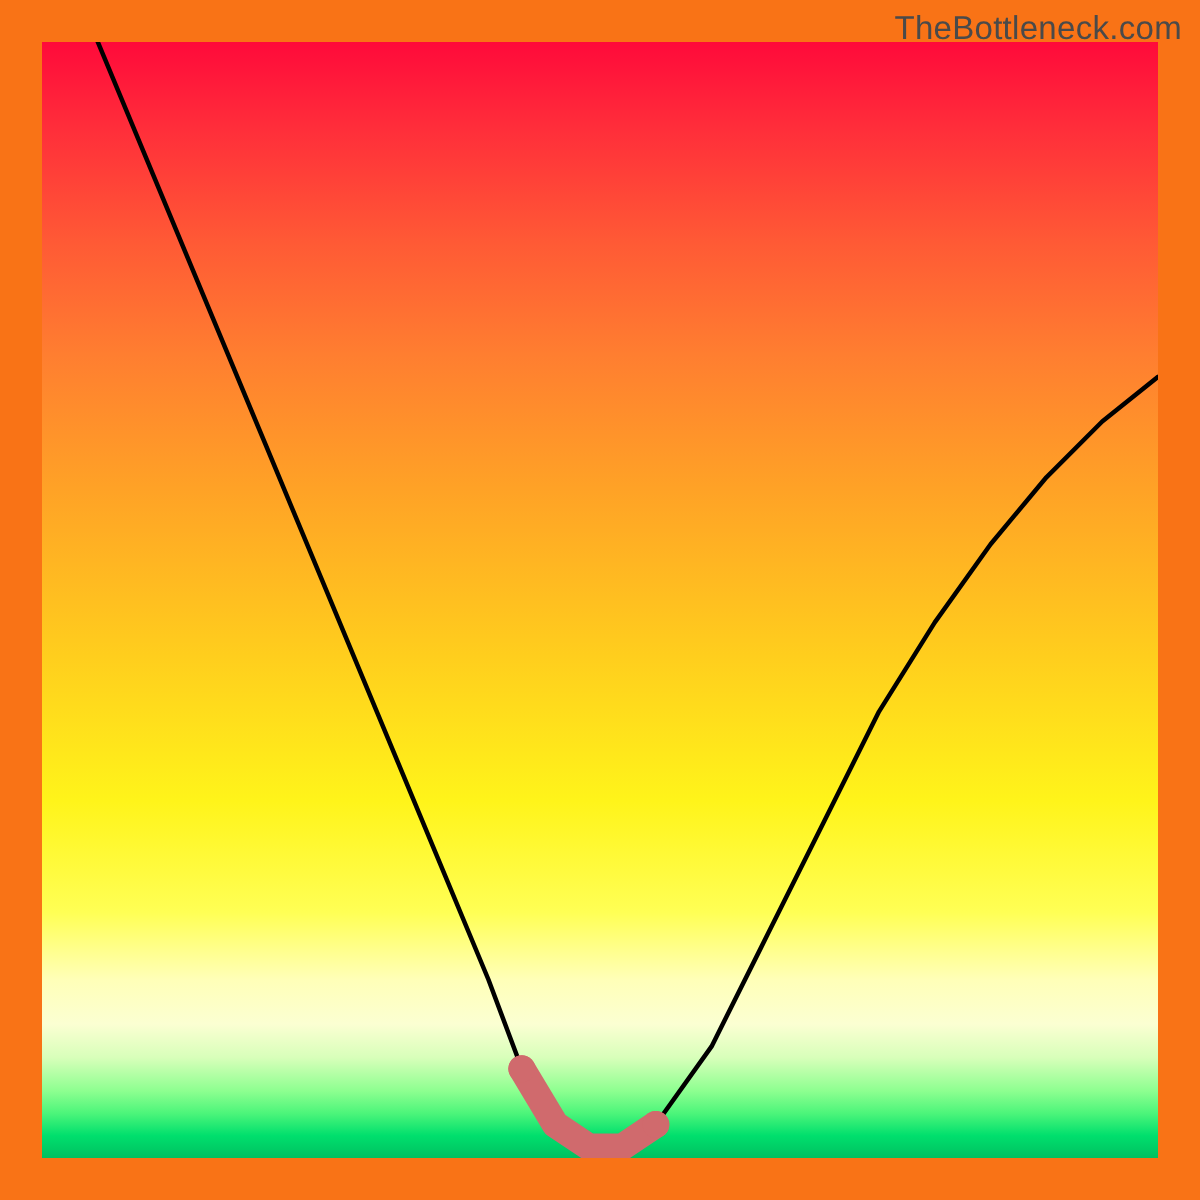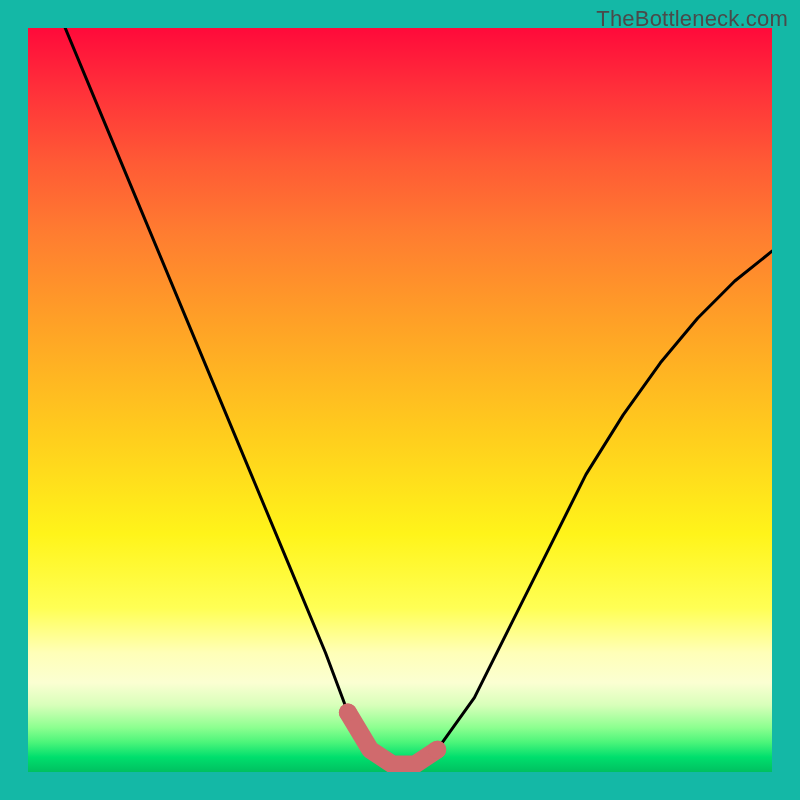--- a/index.html
+++ b/index.html
@@ -8,21 +8,21 @@
     width: 800px;
     height: 800px;
     background: #000;
     overflow: hidden;
     font-family: Arial, Helvetica, sans-serif;
   }
   .frame {
     position: relative;
     width: 800px;
     height: 800px;
-    background: #14b8a6;
+    background: #f97316;
   }
   .plot {
     position: absolute;
     left: 28px;
     top: 28px;
     width: 744px;
     height: 744px;
     background: linear-gradient(to bottom,
       #ff0a3a 0%,
       #ff2f3a 8%,

